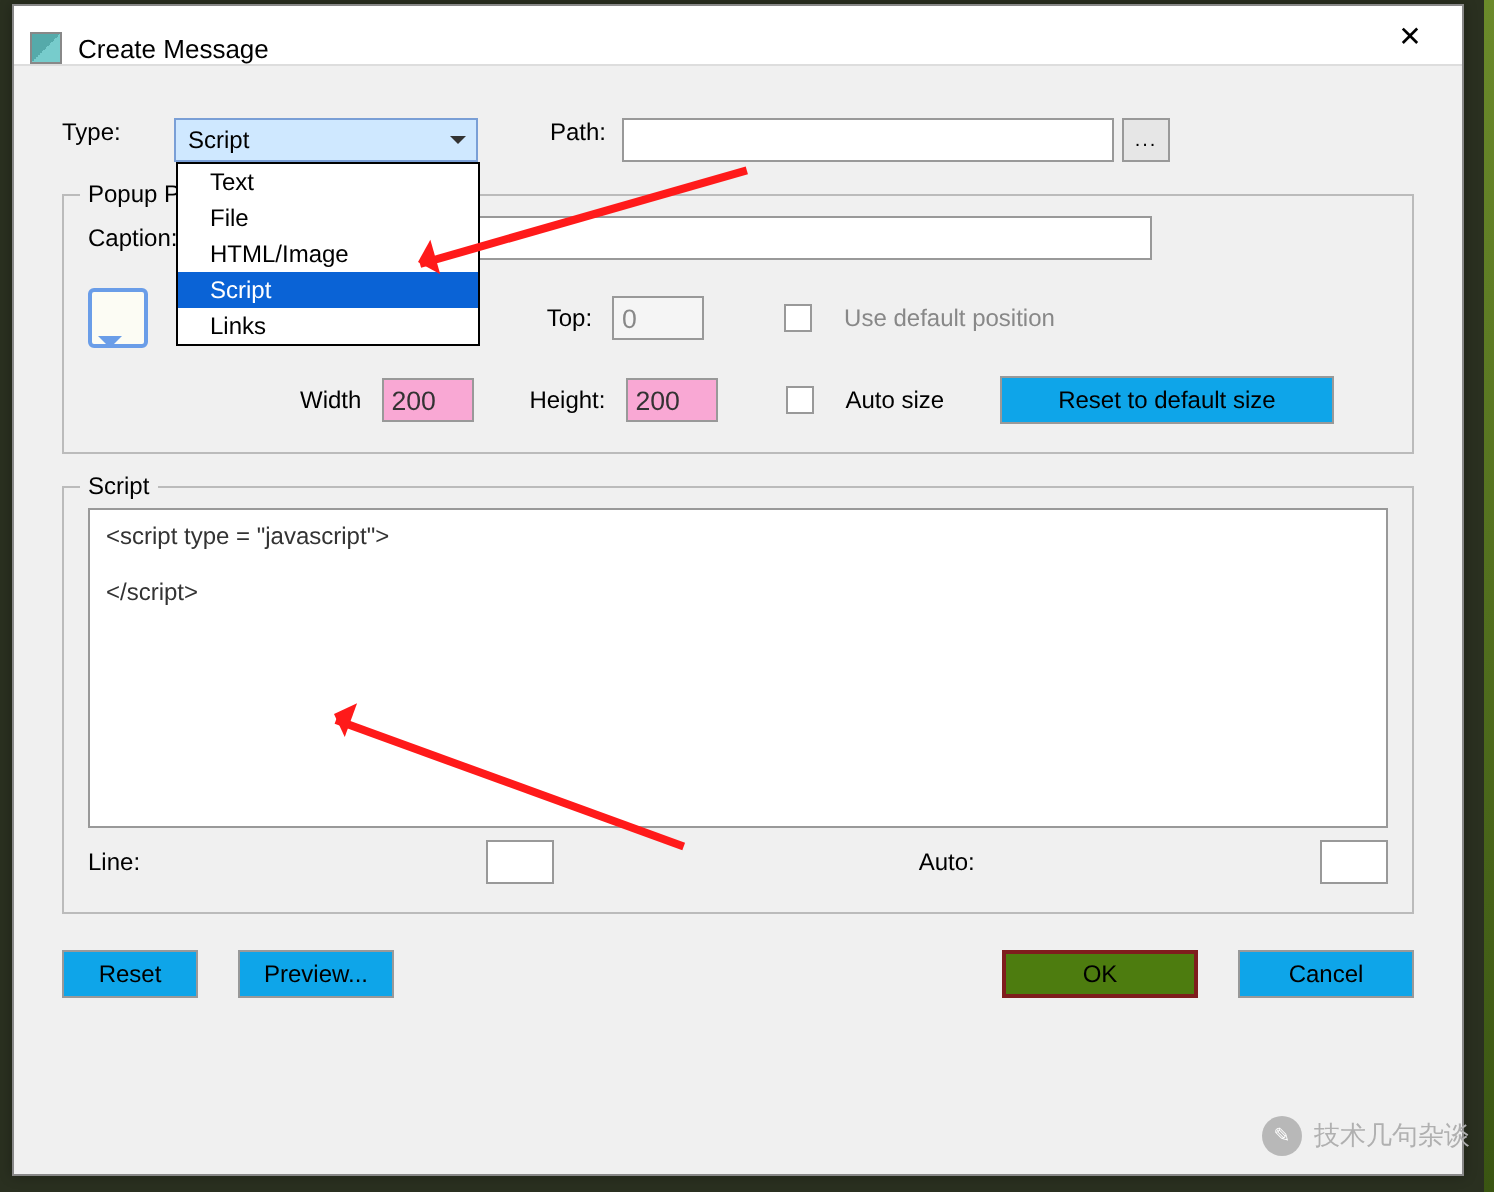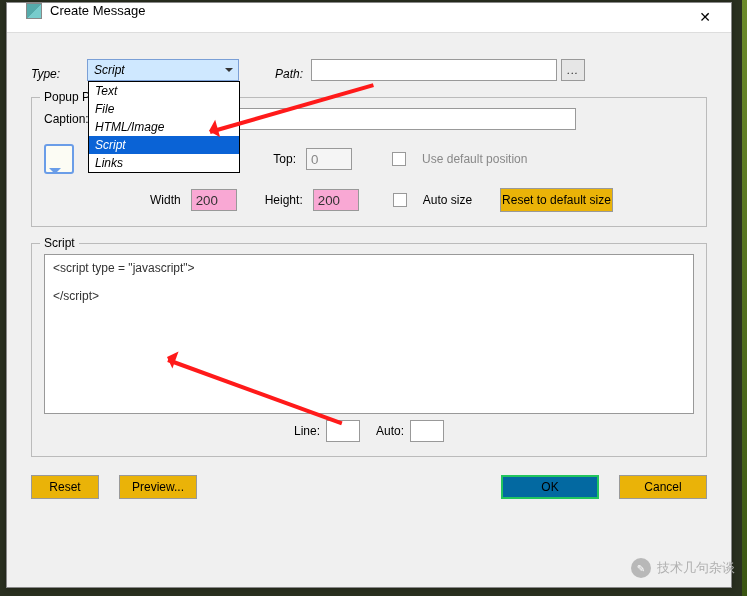--- a/index.html
+++ b/index.html
@@ -19,40 +19,40 @@
     width: 726px; height: 586px;
     background: #f0f0f0;
     border: 1px solid #888;
     box-shadow: 0 0 6px rgba(0,0,0,0.3);
   }
   .titlebar {
     height: 30px;
     background: #fff;
     border-bottom: 1px solid #ddd;
     display: flex;
-    align-items: flex-start;
-    padding: 0 4px 0 19px;
+    align-items: flex-end;
+    padding: 0 4px 0 8px;
   }
   .titlebar .app-icon {
     width: 16px; height: 16px;
     background: linear-gradient(135deg, #5aa 50%, #7cc 50%);
     border: 1px solid #888;
     margin-right: 8px;
   }
   .titlebar .title { flex: 1; font-size: 13px; }
   .titlebar .close-btn {
     width: 44px; height: 28px;
     display: flex; align-items: center; justify-content: center;
     font-size: 14px;
     cursor: default;
   }
 
   .body { padding: 26px 24px 10px 24px; position: relative; }
 
-  .row { display: flex; align-items: flex-end; margin-bottom: 16px; font-style: italic; }
+  .row { display: flex; align-items: flex-start; margin-bottom: 16px; }
   .lbl { width: 56px; }
   .combo {
     position: relative;
     width: 152px; height: 22px;
     background: #cfe8ff;
     border: 1px solid #7a9fd6;
     display: flex; align-items: center;
     padding: 0 18px 0 6px;
   }
   .combo::after {
@@ -62,21 +62,21 @@
     border-top-color: #333;
   }
   .dropdown {
     position: absolute;
     left: 0; top: 21px;
     width: 152px;
     background: #fff;
     border: 1px solid #000;
     z-index: 100;
   }
-  .dropdown .opt { padding: 2px 6px; }
+  .dropdown .opt { padding: 2px 16px; }
   .dropdown .opt.sel { background: #0a63d6; color: #fff; }
 
   .path-input {
     width: 246px; height: 22px;
     background: #fff; border: 1px solid #999;
     margin-left: 8px;
   }
   .path-btn {
     width: 24px; height: 22px;
     background: #e6e6e6; border: 1px solid #999;
@@ -102,26 +102,26 @@
   }
   .fieldset .legend {
     position: absolute; top: -8px; left: 8px;
     background: #f0f0f0; padding: 0 4px;
   }
   .prow { display:flex; align-items:center; gap:10px; }
   .prow + .prow { margin-top: 14px; align-items: center; }
   .ninput { width:46px; height:22px; background:#f9a8d4; border:1px solid #999; padding:0 4px; color:#888; }
   .ninput.disabled { background:#f5f5f5; }
   .btn {
-    height: 24px; padding: 0 1px;
-    background: #eab308; border:1px solid #999;
+    height: 24px; padding: 0 28px;
+    background: #0ea5e9; border:1px solid #999;
     display:inline-flex; align-items:center; justify-content:center;
     cursor: default;
   }
-  .btn.primary { border:2px solid #22c55e; background:#0369a1; padding:0 47px; }
+  .btn.primary { border:2px solid #7f1d1d; background:#4d7c0f; padding:0 47px; }
 
   .bubble-icon {
     width: 30px; height: 30px;
     border: 2px solid #6a9de8;
     border-radius: 3px;
     position: relative;
     background: #fcfcf4;
   }
   .bubble-icon::after {
     content:"";
@@ -134,21 +134,21 @@
     width: 100%; height: 160px;
     background:#fff; border:1px solid #999;
     padding: 6px 8px;
     font-size: 12px;
     color:#333;
     overflow-y: scroll;
     position: relative;
   }
   .script-area .line { margin-bottom: 14px; white-space: pre; }
 
-  .footer-row { display:flex; align-items:center; justify-content:center; gap:16px; margin-top:6px; }
+  .footer-row { display:flex; align-items:center; justify-content:space-between; gap:16px; margin-top:6px; }
   .small-input { width:34px; height:22px; background:#fff; border:1px solid #999; }
 
   .btnbar { display:flex; align-items:center; gap:20px; margin-top:18px; }
 
   
   .arrow-line { position:absolute; height:4px; background:#ff1a1a; transform-origin: left center; z-index:200; }
   .arrow-head {
     position:absolute; width:0; height:0;
     border:9px solid transparent;
     z-index:201;

